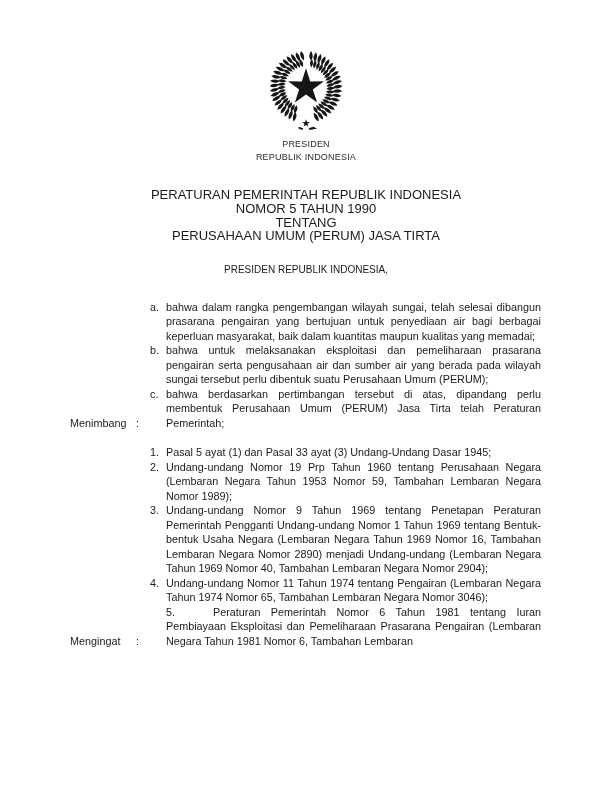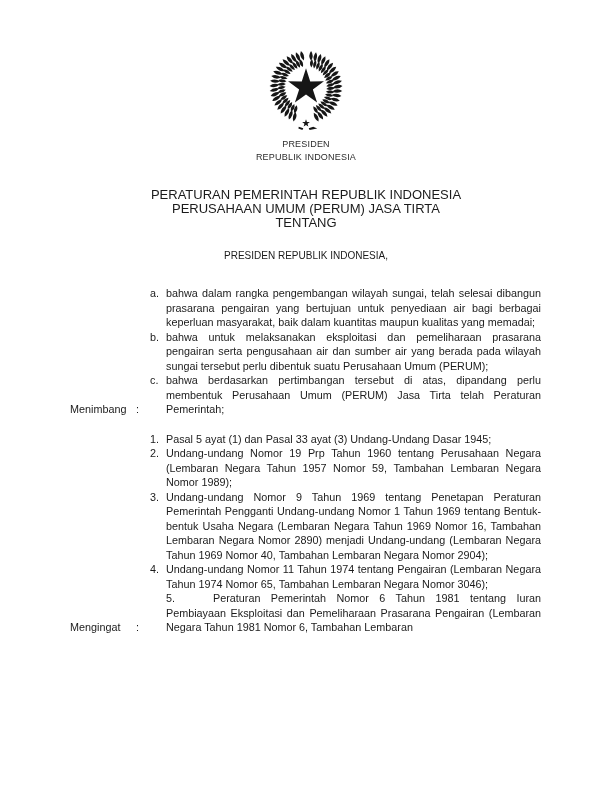--- a/index.html
+++ b/index.html
@@ -128,22 +128,23 @@
 
       <path fill="#161616" d="M50 81.5 L51.06 84.6 L54.3 84.7 L51.7 86.6 L52.65 89.7 L50 87.9 L47.35 89.7 L48.3 86.6 L45.7 84.7 L48.94 84.6 Z"></path>
       <path fill="#161616" d="M42 90 L47 91.5 L46 93.5 L41.5 91.8 Z M58 90 L53 91.5 L54 93.5 L62.5 91.8 Z"></path>
     </svg>
     <div class="org-name">PRESIDEN</div>
     <div class="org-name">REPUBLIK INDONESIA</div>
   </div>
 
   <div class="title-block">
     <div>PERATURAN PEMERINTAH REPUBLIK INDONESIA</div>
+    <div>NOMOR 5 TAHUN 1990</div>
+    <div>TENTANG</div>
     <div>PERUSAHAAN UMUM (PERUM) JASA TIRTA</div>
-    <div>TENTANG</div>
   </div>
 
   <div class="salutation">PRESIDEN REPUBLIK INDONESIA,</div>
 
   <div class="clauses">
 
     <div class="clause">
       <div class="clause-label">Menimbang</div>
       <div class="clause-colon">:</div>
       <div class="clause-items">
@@ -165,21 +166,21 @@
     <div class="clause">
       <div class="clause-label">Mengingat</div>
       <div class="clause-colon">:</div>
       <div class="clause-items">
         <div class="item">
           <div class="item-marker">1.</div>
           <div class="item-text">Pasal 5 ayat (1) dan Pasal 33 ayat (3) Undang-Undang Dasar 1945;</div>
         </div>
         <div class="item">
           <div class="item-marker">2.</div>
-          <div class="item-text">Undang-undang Nomor 19 Prp Tahun 1960 tentang Perusahaan Negara (Lembaran Negara Tahun 1957 Nomor 59, Tambahan Lembaran Negara Nomor 1989);</div>
+          <div class="item-text">Undang-undang Nomor 19 Prp Tahun 1960 tentang Perusahaan Negara (Lembaran Negara Tahun 1953 Nomor 59, Tambahan Lembaran Negara Nomor 1989);</div>
         </div>
         <div class="item">
           <div class="item-marker">3.</div>
           <div class="item-text">Undang-undang Nomor 9 Tahun 1969 tentang Penetapan Peraturan Pemerintah Pengganti Undang-undang Nomor 1 Tahun 1969 tentang Bentuk-bentuk Usaha Negara (Lembaran Negara Tahun 1969 Nomor 16, Tambahan Lembaran Negara Nomor 2890) menjadi Undang-undang (Lembaran Negara Tahun 1969 Nomor 40, Tambahan Lembaran Negara Nomor 2904);</div>
         </div>
         <div class="item">
           <div class="item-marker">4.</div>
           <div class="item-text">Undang-undang Nomor 11 Tahun 1974 tentang Pengairan (Lembaran Negara Tahun 1974 Nomor 65, Tambahan Lembaran Negara Nomor 3046);</div>
         </div>
         <div class="item">

